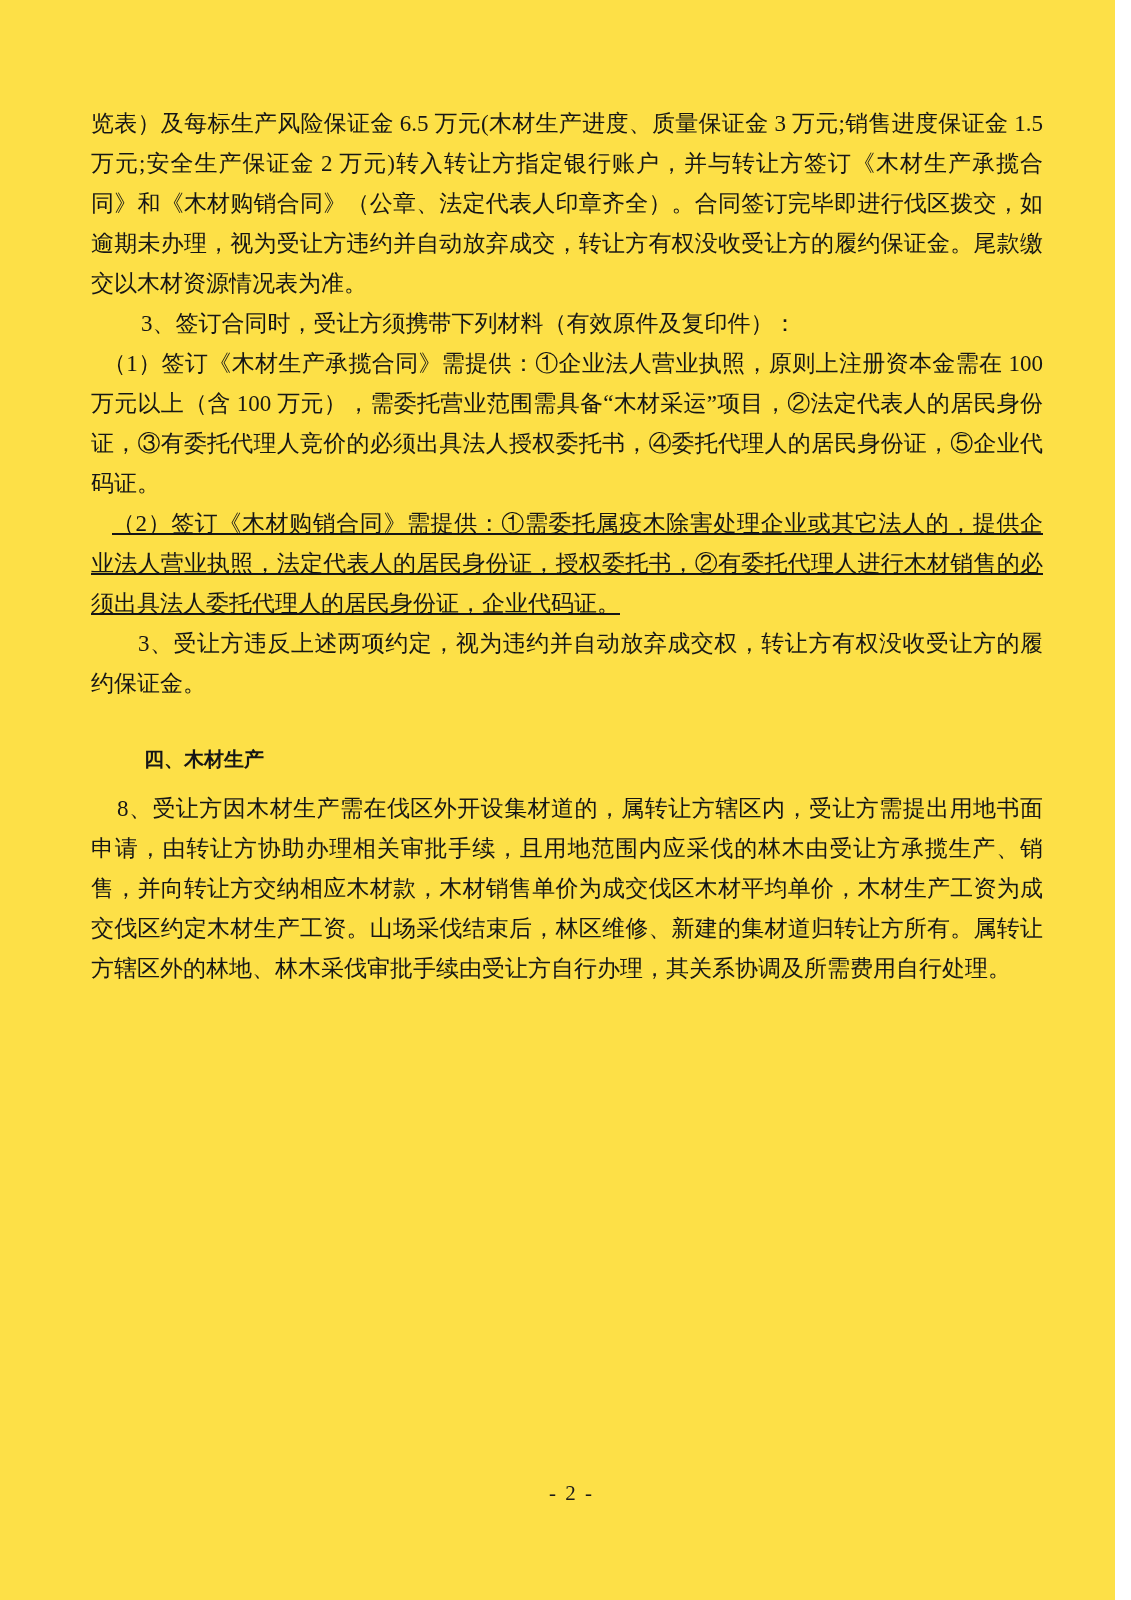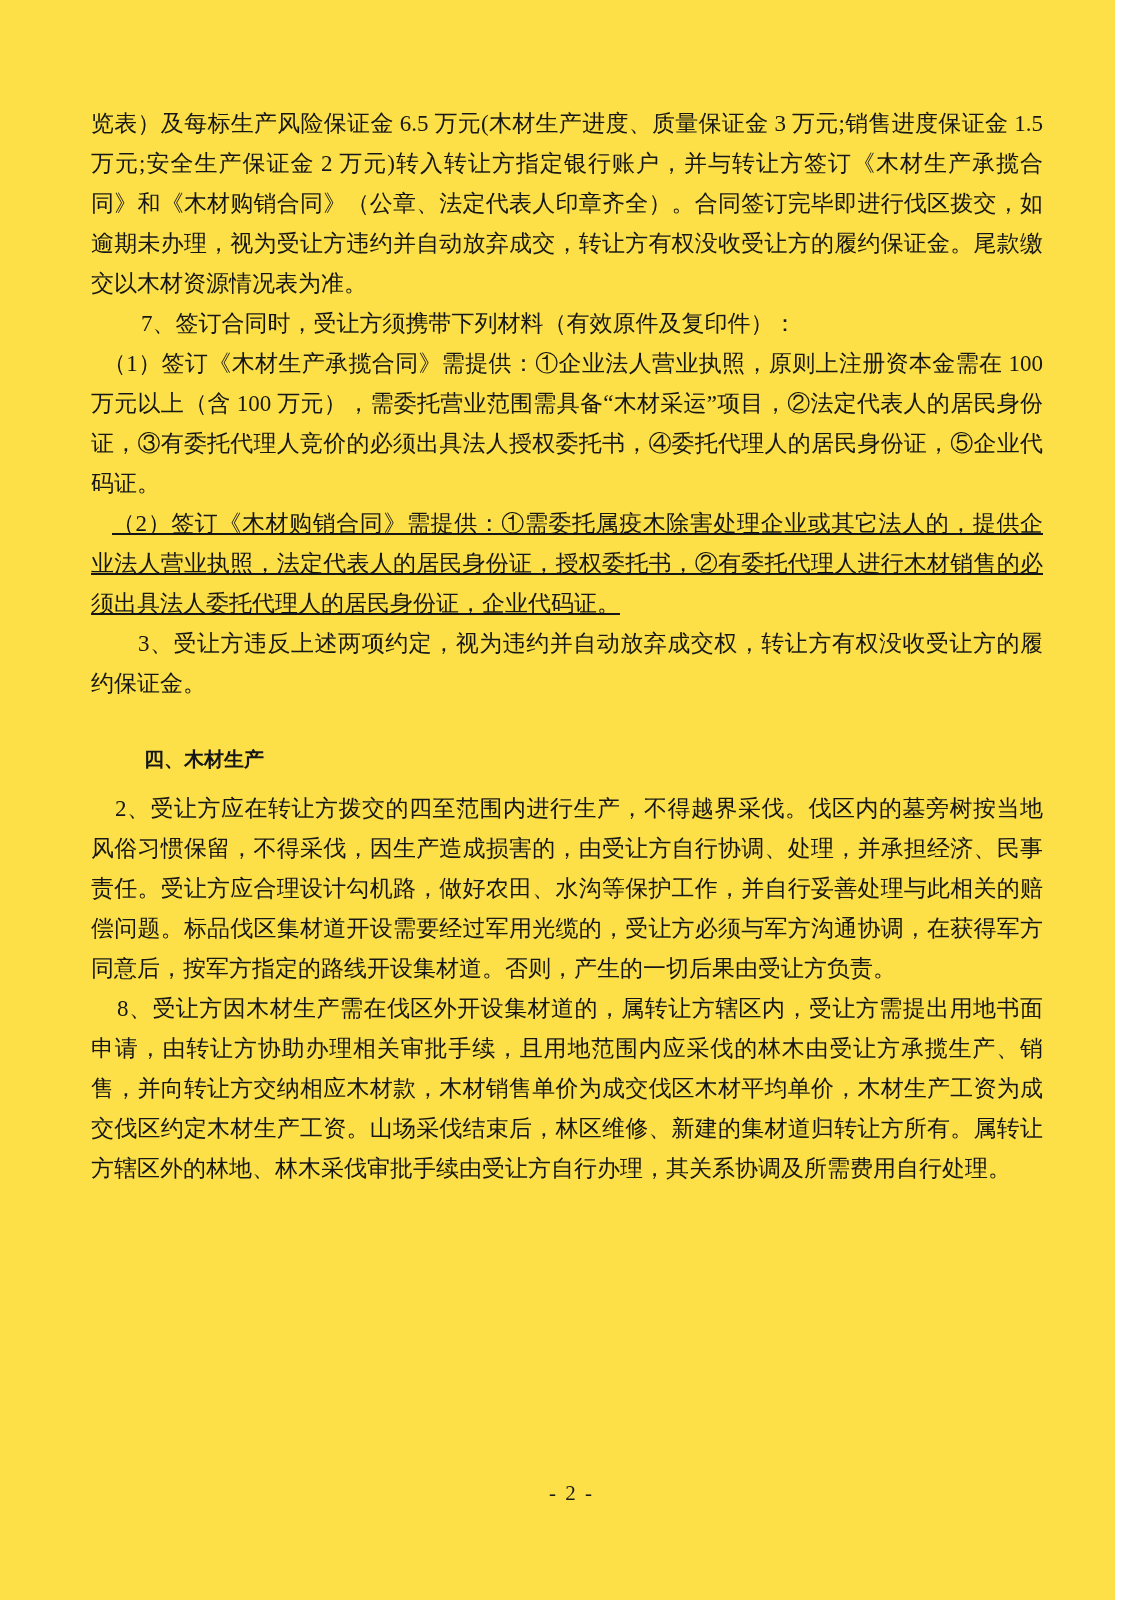--- a/index.html
+++ b/index.html
@@ -56,22 +56,21 @@
     letter-spacing: 2px;
     color: #1a1a1a;
   }
 </style>
 </head>
 <body>
 
 <div class="page">
   <div class="content">
     <p>览表）及每标生产风险保证金 6.5 万元(木材生产进度、质量保证金 3 万元;销售进度保证金 1.5 万元;安全生产保证金 2 万元)转入转让方指定银行账户，并与转让方签订《木材生产承揽合同》和《木材购销合同》（公章、法定代表人印章齐全）。合同签订完毕即进行伐区拨交，如逾期未办理，视为受让方违约并自动放弃成交，转让方有权没收受让方的履约保证金。尾款缴交以木材资源情况表为准。</p>
-    <p class="ind-50">7、签订合同时，受让方须携带下列材料（有效原件及复印件）：</p>
+    <p class="ind-50">3、签订合同时，受让方须携带下列材料（有效原件及复印件）：</p>
     <p class="ind-12">（1）签订《木材生产承揽合同》需提供：①企业法人营业执照，原则上注册资本金需在 100 万元以上（含 100 万元），需委托营业范围需具备“木材采运”项目，②法定代表人的居民身份证，③有委托代理人竞价的必须出具法人授权委托书，④委托代理人的居民身份证，⑤企业代码证。</p>
     <p class="ind-21">（2）签订《木材购销合同》需提供：①需委托属疫木除害处理企业或其它法人的，提供企业法人营业执照，法定代表人的居民身份证，授权委托书，②有委托代理人进行木材销售的必须出具法人委托代理人的居民身份证，企业代码证。</p>
     <p class="ind-47">3、受让方违反上述两项约定，视为违约并自动放弃成交权，转让方有权没收受让方的履约保证金。</p>
     <p class="section-heading">四、木材生产</p>
-    <p class="ind-24">2、受让方应在转让方拨交的四至范围内进行生产，不得越界采伐。伐区内的墓旁树按当地风俗习惯保留，不得采伐，因生产造成损害的，由受让方自行协调、处理，并承担经济、民事责任。受让方应合理设计勾机路，做好农田、水沟等保护工作，并自行妥善处理与此相关的赔偿问题。标品伐区集材道开设需要经过军用光缆的，受让方必须与军方沟通协调，在获得军方同意后，按军方指定的路线开设集材道。否则，产生的一切后果由受让方负责。</p>
     <p class="ind-26">8、受让方因木材生产需在伐区外开设集材道的，属转让方辖区内，受让方需提出用地书面申请，由转让方协助办理相关审批手续，且用地范围内应采伐的林木由受让方承揽生产、销售，并向转让方交纳相应木材款，木材销售单价为成交伐区木材平均单价，木材生产工资为成交伐区约定木材生产工资。山场采伐结束后，林区维修、新建的集材道归转让方所有。属转让方辖区外的林地、林木采伐审批手续由受让方自行办理，其关系协调及所需费用自行处理。</p>
   </div>
   <div class="footer">- 2 -</div>
 </div>
 
 </body></html>

